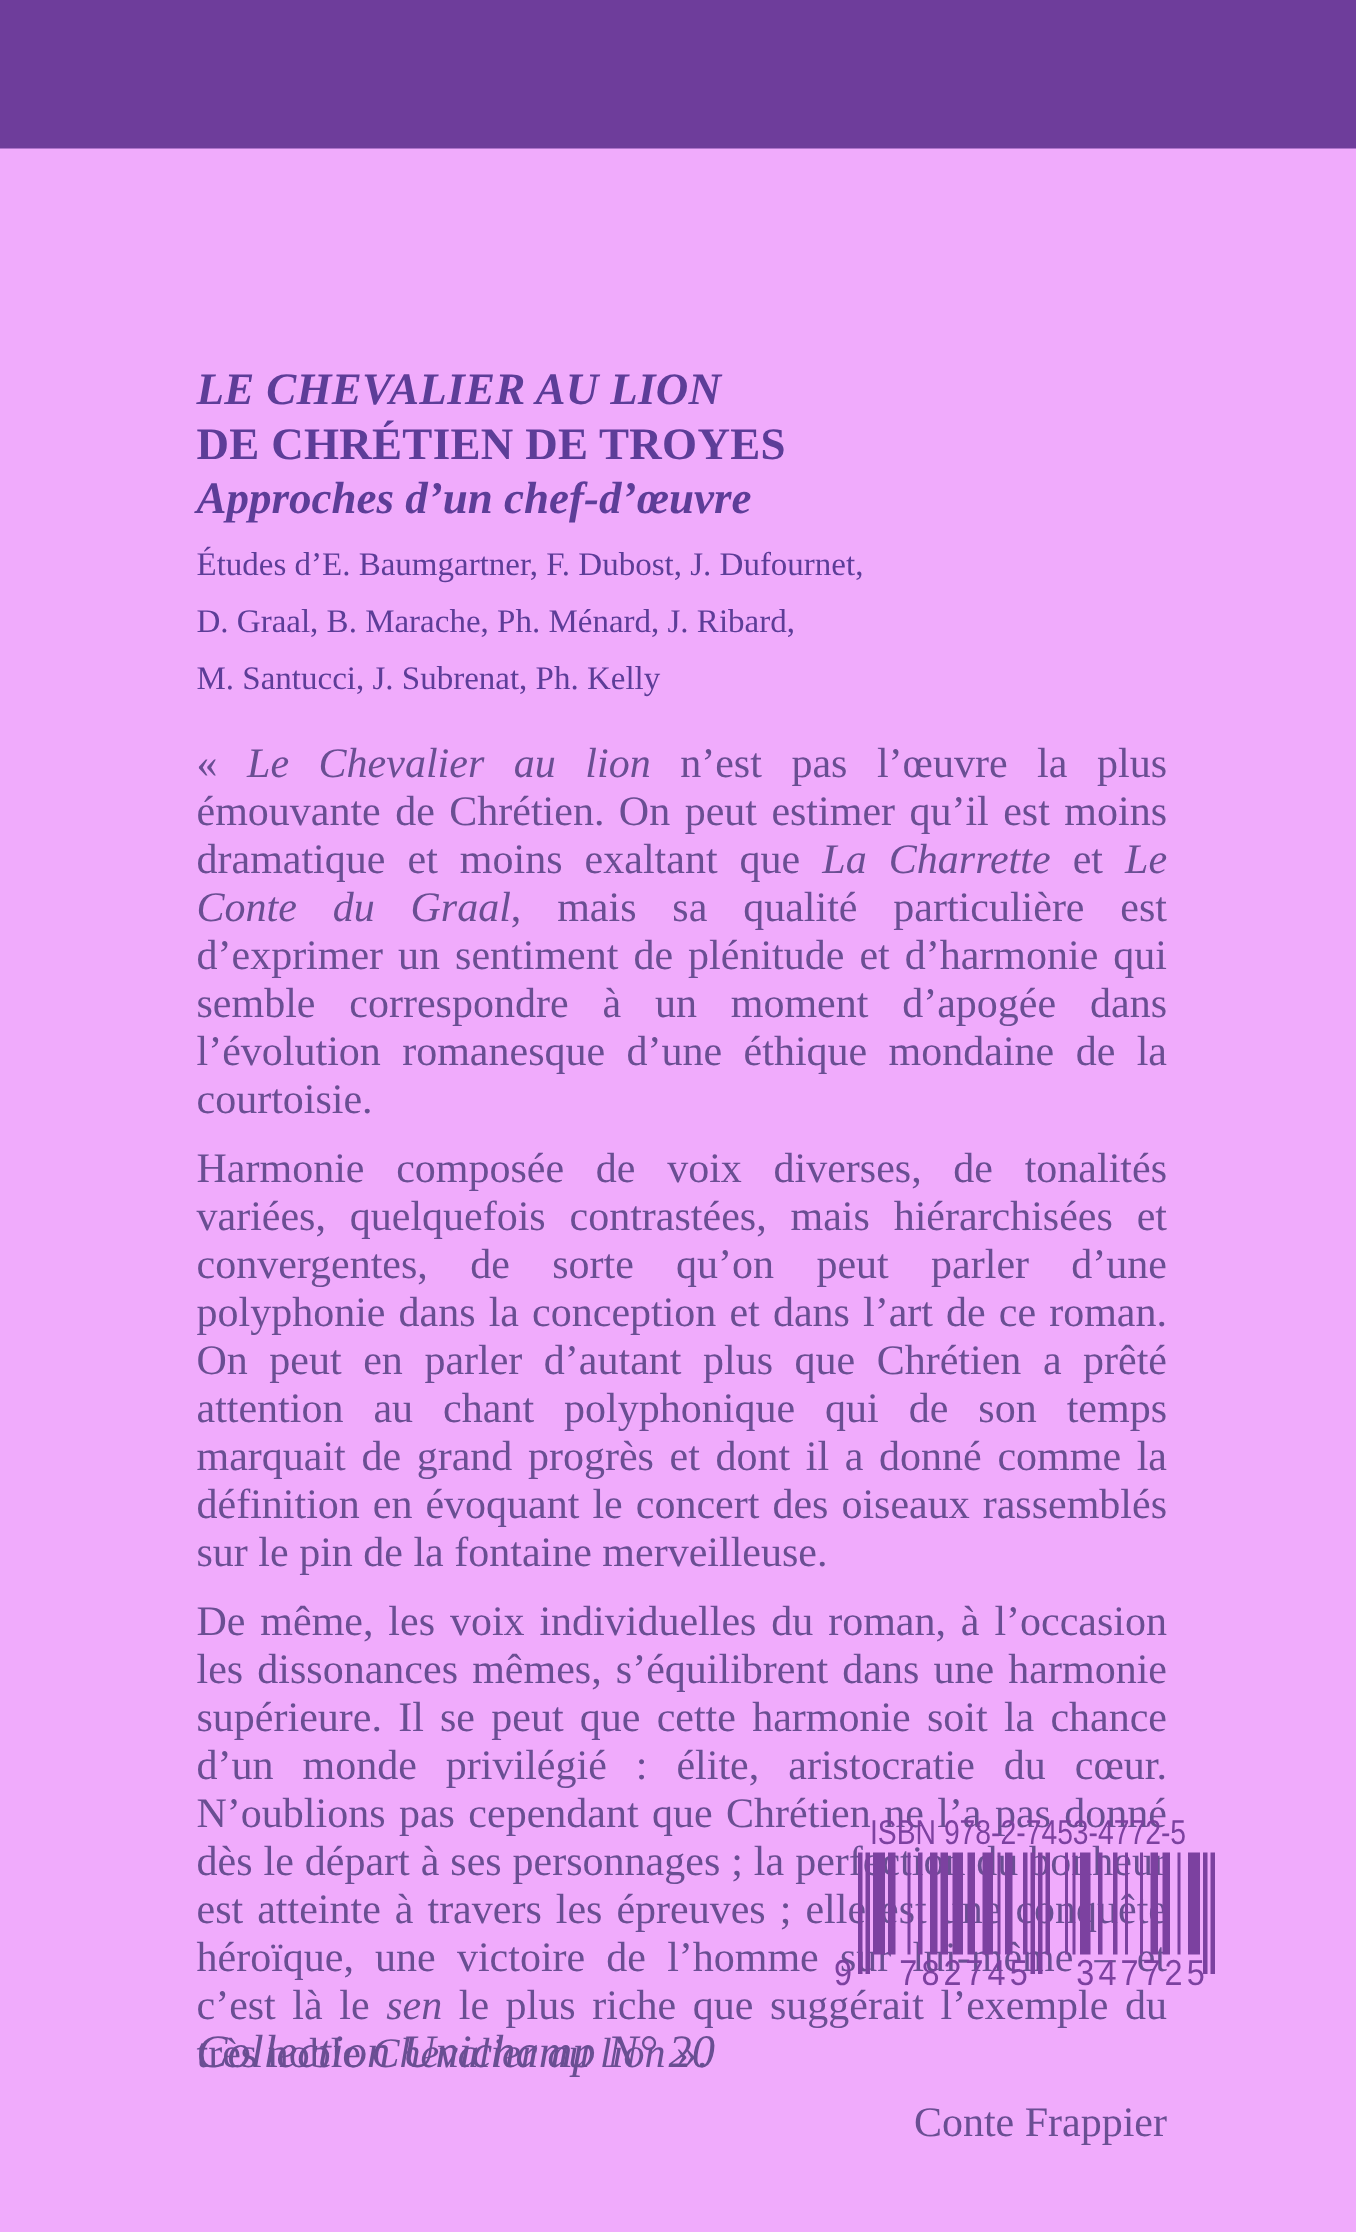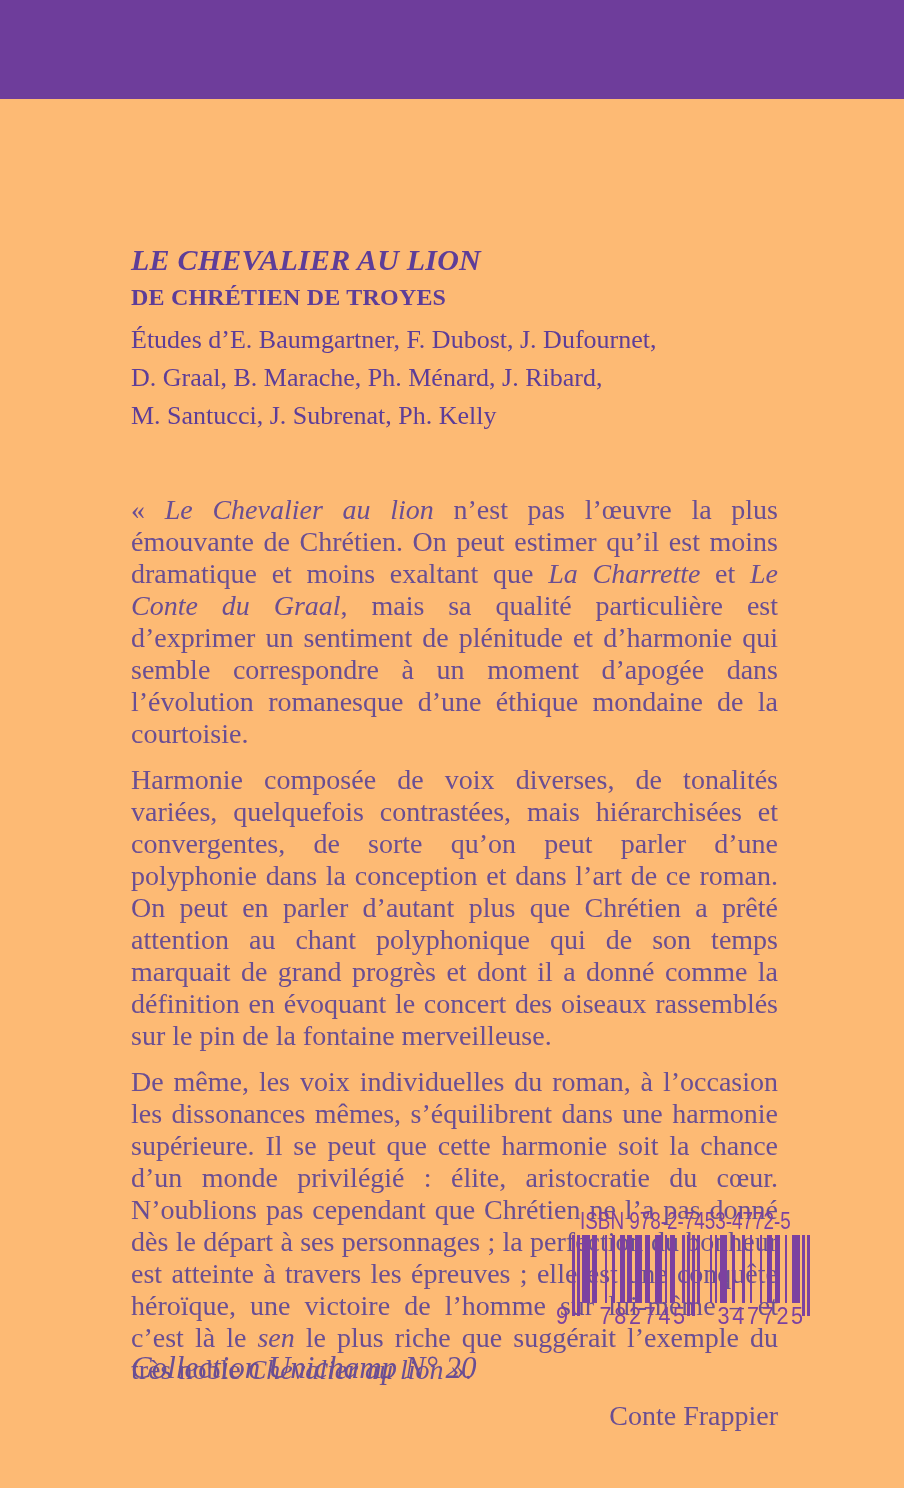--- a/index.html
+++ b/index.html
@@ -1,38 +1,38 @@
 <!DOCTYPE html>
 <html><head>
 <meta charset="utf-8">
 <style>
   html,body { margin:0; padding:0; background:#e8e8e8; }
   .page {
     position:relative; width:904px; height:1488px; margin:0 auto;
-    background:#fdba74; overflow:hidden;
+    background:#f0abfc; overflow:hidden;
     font-family:"Liberation Serif", serif;
   }
   .top-band {
     position:absolute; left:0; top:0; width:904px; height:99px;
     background:#6e3d9b;
   }
   .title-block { position:absolute; left:131px; top:240px; color:#5d3d98; }
   .title-main {
     font-size:30px; font-weight:bold; font-style:italic;
     line-height:39px; letter-spacing:0.2px; white-space:nowrap;
   }
   .title-sub {
-    font-size:24px; font-weight:bold; line-height:36px;
+    font-size:30px; font-weight:bold; line-height:36px;
     letter-spacing:0.2px; white-space:nowrap;
   }
   .title-approches {
     font-size:30px; font-weight:bold; font-style:italic;
     line-height:36px; white-space:nowrap;
   }
-  .authors { margin-top:6px; font-size:26px; line-height:38px; color:#5d3d98; }
+  .authors { margin-top:6px; font-size:22px; line-height:38px; color:#5d3d98; }
   .author-line { white-space:nowrap; }
 
   .blurb {
     position:absolute; left:131px; top:454px; width:647px;
     font-size:28px; line-height:32px; text-align:justify;
     color:#6a4e93;
     margin-top:40px;
   }
   .blurb p { margin:0 0 14px 0; }
   .blurb .it { font-style:italic; }
@@ -63,20 +63,21 @@
 </style>
 </head>
 <body>
 
 <div class="page">
   <div class="top-band"></div>
 
   <div class="title-block">
     <div class="title-main">LE CHEVALIER AU LION</div>
     <div class="title-sub">DE CHRÉTIEN DE TROYES</div>
+    <div class="title-approches">Approches d’un chef-d’œuvre</div>
     <div class="authors" id="authors">
         <div class="author-line">Études d’E. Baumgartner, F. Dubost, J. Dufournet,</div>
         <div class="author-line">D. Graal, B. Marache, Ph. Ménard, J. Ribard,</div>
         <div class="author-line">M. Santucci, J. Subrenat, Ph. Kelly</div>
       </div>
   </div>
 
   <div class="blurb" id="blurb">
       <p><span>« </span><span class="it">Le Chevalier au lion</span><span> n’est pas l’œuvre la plus émouvante de Chrétien. On peut estimer qu’il est moins dramatique et moins exaltant que </span><span class="it">La Charrette</span><span> et </span><span class="it">Le Conte du Graal</span><span>, mais sa qualité particulière est d’exprimer un sentiment de plénitude et d’harmonie qui semble correspondre à un moment d’apogée dans l’évolution romanesque d’une éthique mondaine de la courtoisie.</span></p>
       <p><span>Harmonie composée de voix diverses, de tonalités variées, quelquefois contrastées, mais hiérarchisées et convergentes, de sorte qu’on peut parler d’une polyphonie dans la conception et dans l’art de ce roman. On peut en parler d’autant plus que Chrétien a prêté attention au chant polyphonique qui de son temps marquait de grand progrès et dont il a donné comme la définition en évoquant le concert des oiseaux rassemblés sur le pin de la fontaine merveilleuse.</span></p>

